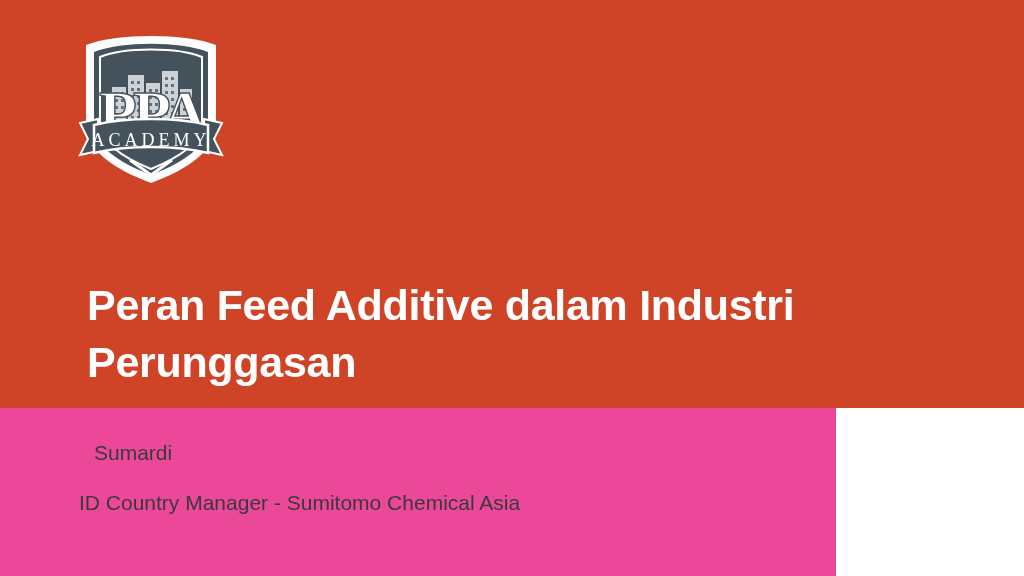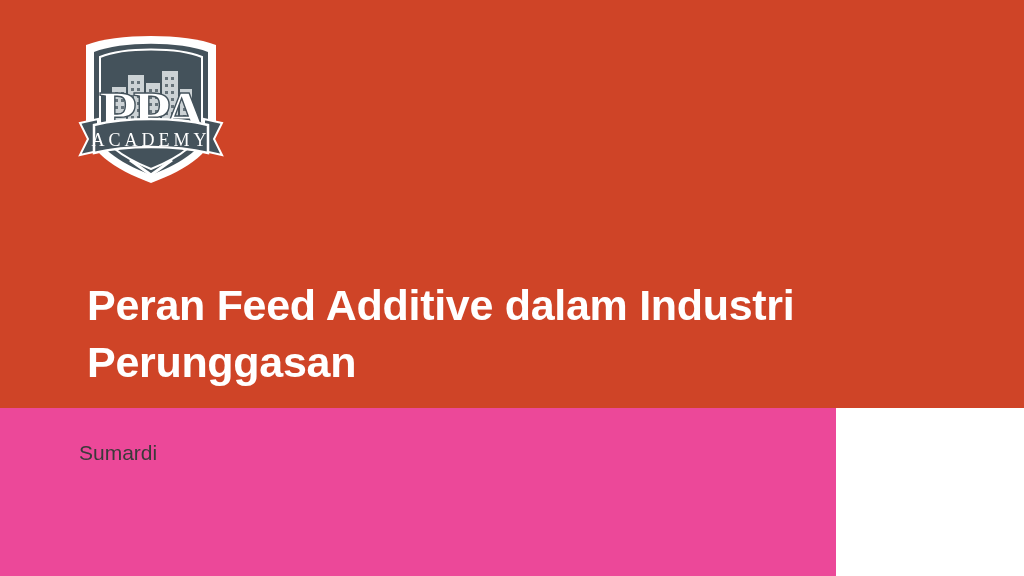--- a/index.html
+++ b/index.html
@@ -70,20 +70,21 @@
   }
   .subtitle-line {
     color: #3a3a3a;
     font-family: "Liberation Sans", sans-serif;
     font-weight: normal;
     font-size: 21px;
     line-height: 30px;
   }
   .subtitle-line.presenter {
     margin-bottom: 20px;
+    margin-left: 15px;
   }
 </style>
 </head>
 <body>
 
 <div class="slide">
 
   <div class="header-band"></div>
 
   <div class="logo">
@@ -182,15 +183,16 @@
       <text x="75" y="119" text-anchor="middle" font-family="'Liberation Serif', serif" font-size="18" fill="#ffffff" letter-spacing="4">ACADEMY</text>
 
       <path d="M54 133 L75 148 L96 133" fill="none" stroke="#ffffff" stroke-width="3"></path>
     </svg>
   </div>
 
   <h1 class="title">Peran Feed Additive dalam Industri Perunggasan</h1>
 
   <div class="subtitle-block">
     <div class="subtitle-line presenter">Sumardi</div>
+    <div class="subtitle-line">ID Country Manager - Sumitomo Chemical Asia</div>
   </div>
 
 </div>
 
 </body></html>

